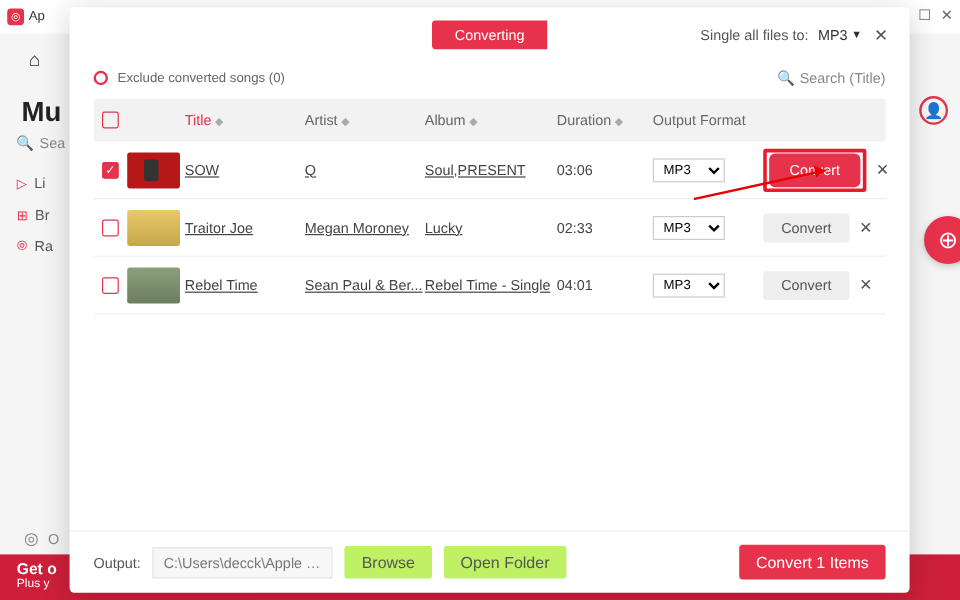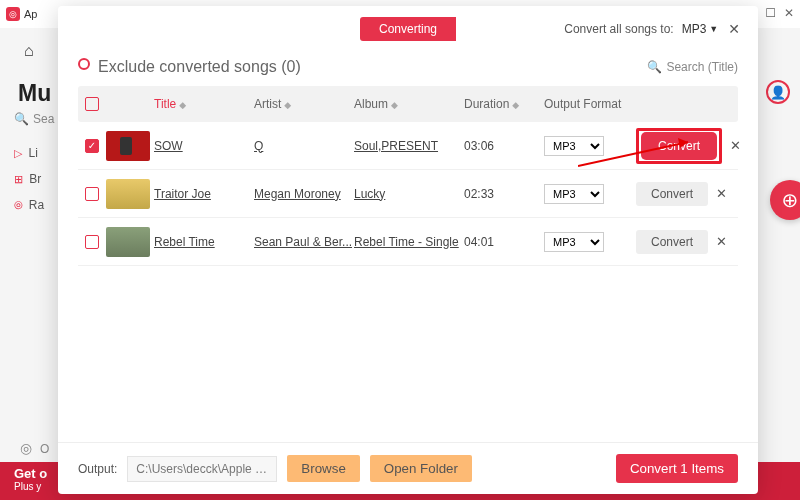--- a/index.html
+++ b/index.html
@@ -28,21 +28,21 @@
 .modal-header { height:46px; display:flex; align-items:center; position:relative; padding:0 16px; }
 .tabs { position:absolute; left:50%; transform:translateX(-50%); display:flex; }
 .tab { width:96px; height:24px; display:flex; align-items:center; justify-content:center; font-size:12px; cursor:pointer; }
 .tab.active { background:#e6324b; color:#fff; border-radius:3px 0 0 3px;}
 .tab.inactive { background:#e8e8e8; color:#666; border-radius:0 3px 3px 0;}
 .header-right { margin-left:auto; display:flex; align-items:center; gap:8px; font-size:12px; color:#555;}
 .format-select { display:flex; align-items:center; gap:3px; color:#333; cursor:pointer; }
 .modal-close { cursor:pointer; font-size:14px; color:#555; padding:0 2px;}
 
 .toolbar { padding:6px 20px 10px; display:flex; align-items:center; justify-content:space-between; }
-.exclude { display:flex; align-items:flex-start; gap:8px; font-size:16px; color:#666;}
+.exclude { display:flex; align-items:flex-end; gap:8px; font-size:11px; color:#666;}
 .radio-empty { width:12px;height:12px;border:2px solid #e6324b;border-radius:50%;}
 .searchbox { display:flex; align-items:center; gap:4px; font-size:12px; color:#888; border:none; }
 
 
 .table-wrap { flex:1; padding:0 20px; overflow:auto;}
 .thead { background:#f2f2f2; height:36px; display:grid; grid-template-columns: 28px 48px 100px 100px 110px 80px 92px 110px; align-items:center; font-size:12px; color:#666; border-radius:3px;}
 .thead .title-hd { color:#e6324b; }
 .sort { font-size:9px; color:#aaa; margin-left:3px; line-height:1;}
 .chk { width:14px;height:14px;border:1.5px solid #e6324b;border-radius:2px;justify-self:center;cursor:pointer;display:flex;align-items:center;justify-content:center;}
 .chk.checked { background:#e6324b; color:#fff; font-size:10px;}
@@ -60,21 +60,21 @@
 .convert-btn.secondary { background:#eee; color:#555;}
 .row-x { cursor:pointer; color:#555; padding-left:8px; font-size:13px;}
 .ellipsis { white-space:nowrap; overflow:hidden; text-overflow:ellipsis;text-decoration:underline; }
 
 .arrow { position:absolute; pointer-events:none; }
 
 
 .modal-footer { height:52px; border-top:1px solid #eee; display:flex; align-items:center; padding:0 20px; gap:10px; font-size:12px;margin-top:10px;}
 .out-label { color:#555; }
 .out-path { width:150px; padding:5px 8px; background:#f7f7f7; border:1px solid #e4e4e4; color:#777; white-space:nowrap; overflow:hidden; text-overflow:ellipsis;}
-.btn-grey { padding:6px 14px; background:#fdba74; border:none; color:#555; cursor:pointer; border-radius:2px;}
+.btn-grey { padding:6px 14px; background:#bef264; border:none; color:#555; cursor:pointer; border-radius:2px;}
 .btn-red { padding:7px 14px; background:#e6324b; color:#fff; border:none; cursor:pointer; border-radius:3px;}
 .spacer { flex:1; }
 </style>
 </head>
 <body>
 
 <div class="bg-titlebar">
   <div class="bg-title">
     <span style="width:14px;height:14px;background:#e6324b;border-radius:3px;display:inline-flex;align-items:center;justify-content:center;color:#fff;font-size:9px;">◎</span>
     <span>Ap</span>
@@ -114,21 +114,21 @@
   <div style="font-size:10px;">Plus y</div>
 </div>
 
 <div class="modal">
 
   <div class="modal-header">
     <div class="tabs">
       <div class="tab active">Converting</div>
     </div>
     <div class="header-right">
-      <span>Convert all songs to:</span>
+      <span>Single all files to:</span>
       <span class="format-select">
         <span>MP3</span>
         <span style="font-size:9px;">▼</span>
       </span>
       <span class="modal-close">✕</span>
     </div>
   </div>
 
   <div class="toolbar">
     <div class="exclude">

